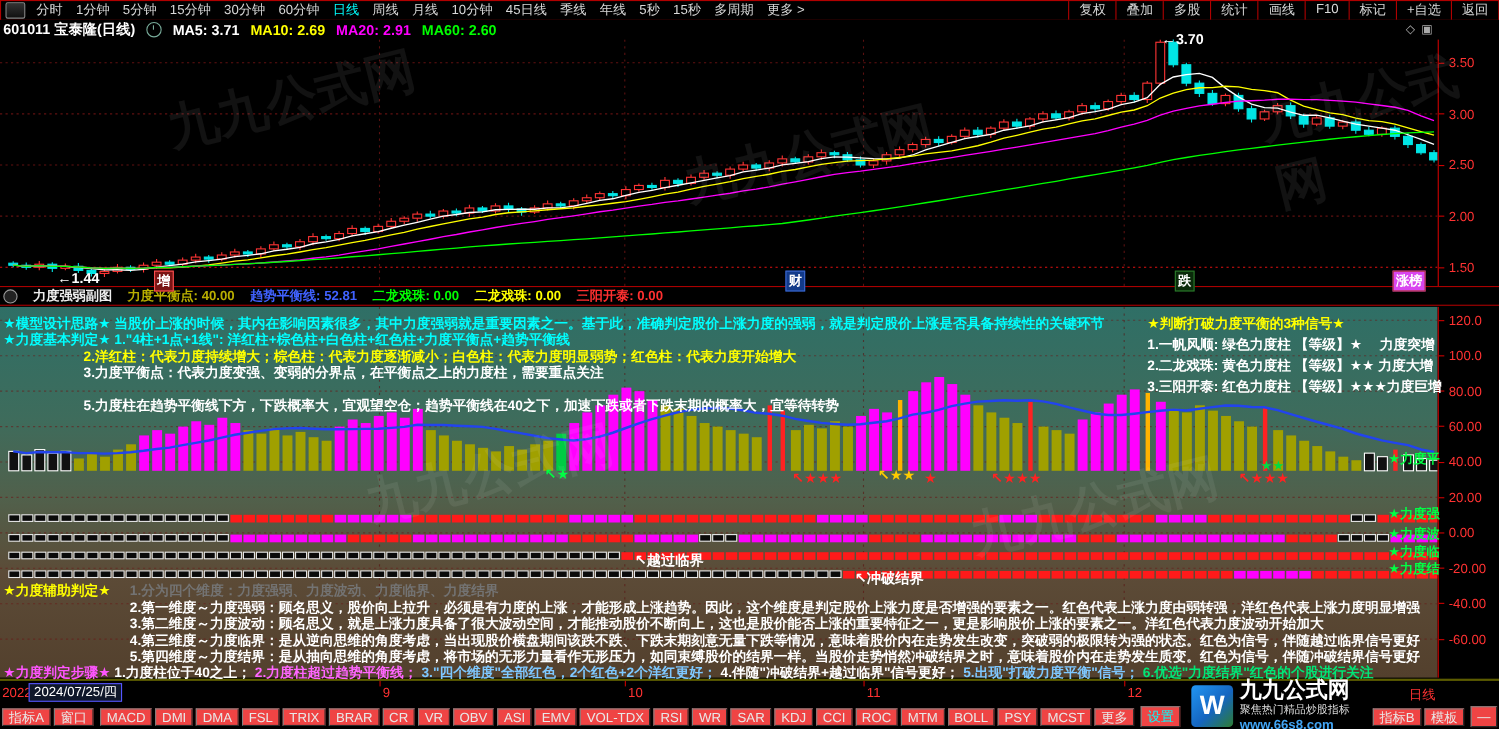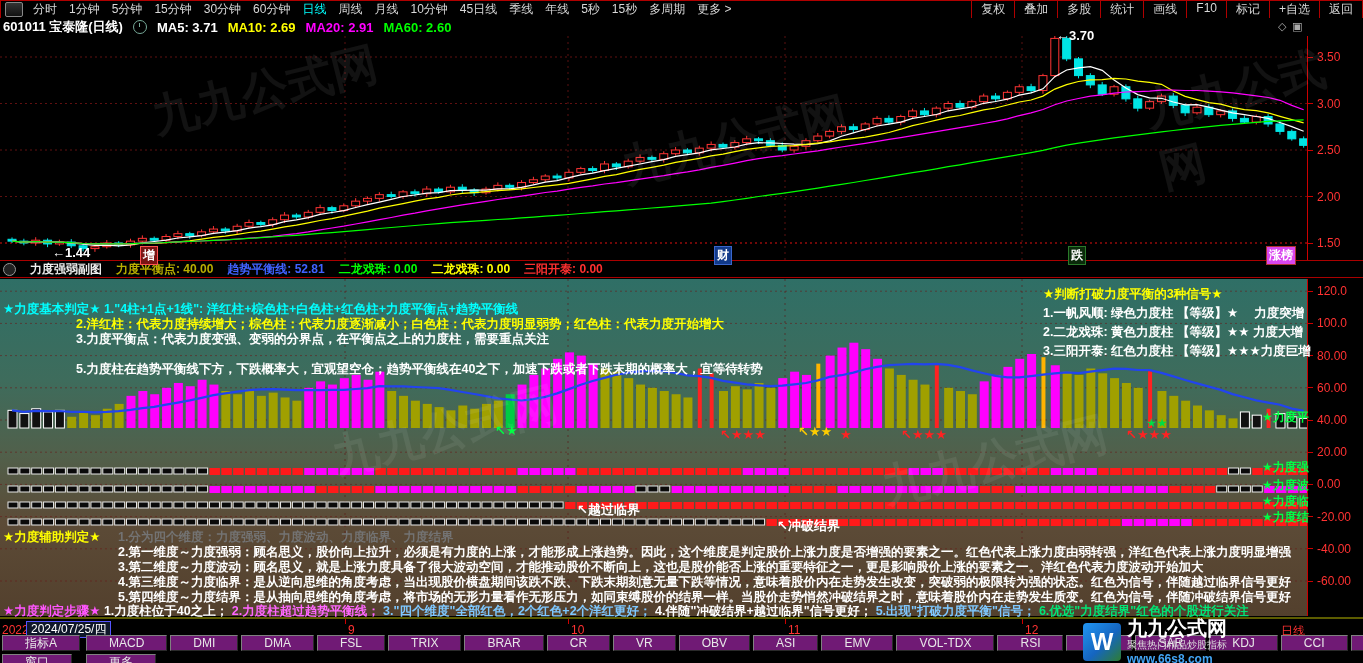--- a/index.html
+++ b/index.html
@@ -44,22 +44,22 @@
   #date-axis{position:absolute;top:617px;left:0;width:1363px;height:23px;background:#000;
              border-top:2px solid #5c5c00;box-sizing:border-box;font-size:12px;}
   #date-axis .tick{position:absolute;top:0;width:1px;height:5px;background:#cc0000;}
   #date-axis .tlab{position:absolute;top:4px;color:#ff3232;}
   #yearlab{position:absolute;top:4px;left:2px;color:#ff3232;}
   #datebox{position:absolute;top:2px;left:26px;background:#0f172a;border:1px solid #5555ff;color:#fff;padding:0 4px;font-size:12px;line-height:15px;}
   #periodlab{position:absolute;top:4px;right:58px;color:#ff3232;}
   
   #toolbar{position:absolute;top:640px;left:0;width:1363px;height:23px;background:#000;
            display:flex;align-items:center;gap:3px;padding:1px 2px;box-sizing:border-box;}
-  .tbtn{border:1px solid;border-color:#808080 #2a2a2a #2a2a2a #808080;background:#701a75;color:#e8e8e8;
-        font-size:12px;padding:0 22px;line-height:17px;white-space:nowrap;cursor:default;text-align:center;}
+  .tbtn{border:1px solid;border-color:#808080 #2a2a2a #2a2a2a #808080;background:#ef4444;color:#e8e8e8;
+        font-size:12px;padding:0 5px;line-height:17px;white-space:nowrap;cursor:default;text-align:center;}
   .tbtn.cyan{color:#00ffff;}
   #tb-spacer{flex:1 1 auto;}
   
   #brlogo{position:absolute;right:2px;bottom:0px;width:278px;height:42px;display:flex;align-items:center;gap:6px;
           pointer-events:none;z-index:30;}
   #brlogo .lsq{width:38px;height:38px;border-radius:4px;background:linear-gradient(135deg,#2196f3 0%,#1565c0 55%,#2e7d32 100%);
           color:#fff;font-size:24px;font-weight:bold;display:flex;align-items:center;justify-content:center;}
   #brlogo .lt1{color:#fff;font-size:20px;font-weight:bold;line-height:20px;}
   #brlogo .lt2{color:#ddd;font-size:10px;}
   #brlogo .lt3{color:#42a5f5;font-size:12px;font-weight:bold;}
@@ -1002,20 +1002,21 @@
     <div class="wm" style="left:330px;top:400px;font-size:46px">九九公式网</div>
     <div class="wm" style="left:880px;top:430px;font-size:46px">九九公式网</div>
     <div class="note" style="left:52px;top:245px;color:#fff;font-size:13px">←1.44</div>
     <div class="note" style="left:1056px;top:28px;color:#fff;font-size:13px">←3.70</div>
     <div class="note" style="left:140px;top:246px;color:#fff;background:#7a1414;border:1px solid #ff5050;padding:0 2px;font-size:12px">增</div>
     <div class="note" style="left:714px;top:246px;color:#fff;background:#123a8a;border:1px solid #3a66cc;padding:0 2px;font-size:12px">财</div>
     <div class="note" style="left:1068px;top:246px;color:#fff;background:#0a2a0a;border:1px solid #2a7a2a;padding:0 2px;font-size:12px">跌</div>
     <div class="note" style="left:1266px;top:246px;color:#fff;background:#d946ef;border:1px solid #aa3333;padding:0 2px;font-size:12px">涨榜</div>
     <div class="chicon" style="left:1278px;top:20px">◇</div>
     <div class="chicon" style="left:1292px;top:20px">▣</div>
+    <div class="note" style="left:3px;top:286px;color:#00ffff">★模型设计思路★ 当股价上涨的时候，其内在影响因素很多，其中力度强弱就是重要因素之一。基于此，准确判定股价上涨力度的强弱，就是判定股价上涨是否具备持续性的关键环节</div>
     <div class="note" style="left:3px;top:301px;color:#00ffff">★力度基本判定★ 1."4柱+1点+1线": 洋红柱+棕色柱+白色柱+红色柱+力度平衡点+趋势平衡线</div>
     <div class="note" style="left:76px;top:316px;color:#ffff00">2.洋红柱：代表力度持续增大；棕色柱：代表力度逐渐减小；白色柱：代表力度明显弱势；红色柱：代表力度开始增大</div>
     <div class="note" style="left:76px;top:331px;color:#ffffff">3.力度平衡点：代表力度变强、变弱的分界点，在平衡点之上的力度柱，需要重点关注</div>
     <div class="note" style="left:76px;top:361px;color:#ffffff">5.力度柱在趋势平衡线下方，下跌概率大，宜观望空仓；趋势平衡线在40之下，加速下跌或者下跌末期的概率大，宜等待转势</div>
     <div style="position:absolute;left:1043px;top:286px">
       <div class="note" style="position:static;color:#ffff00">★判断打破力度平衡的3种信号★</div>
       <div class="note" style="position:static;color:#fff;margin-top:2px">1.一帆风顺: 绿色力度柱 【等级】★　 力度突增</div>
       <div class="note" style="position:static;color:#fff;margin-top:2px">2.二龙戏珠: 黄色力度柱 【等级】★★ 力度大增</div>
       <div class="note" style="position:static;color:#fff;margin-top:2px">3.三阳开泰: 红色力度柱 【等级】★★★力度巨增</div>
     </div>

